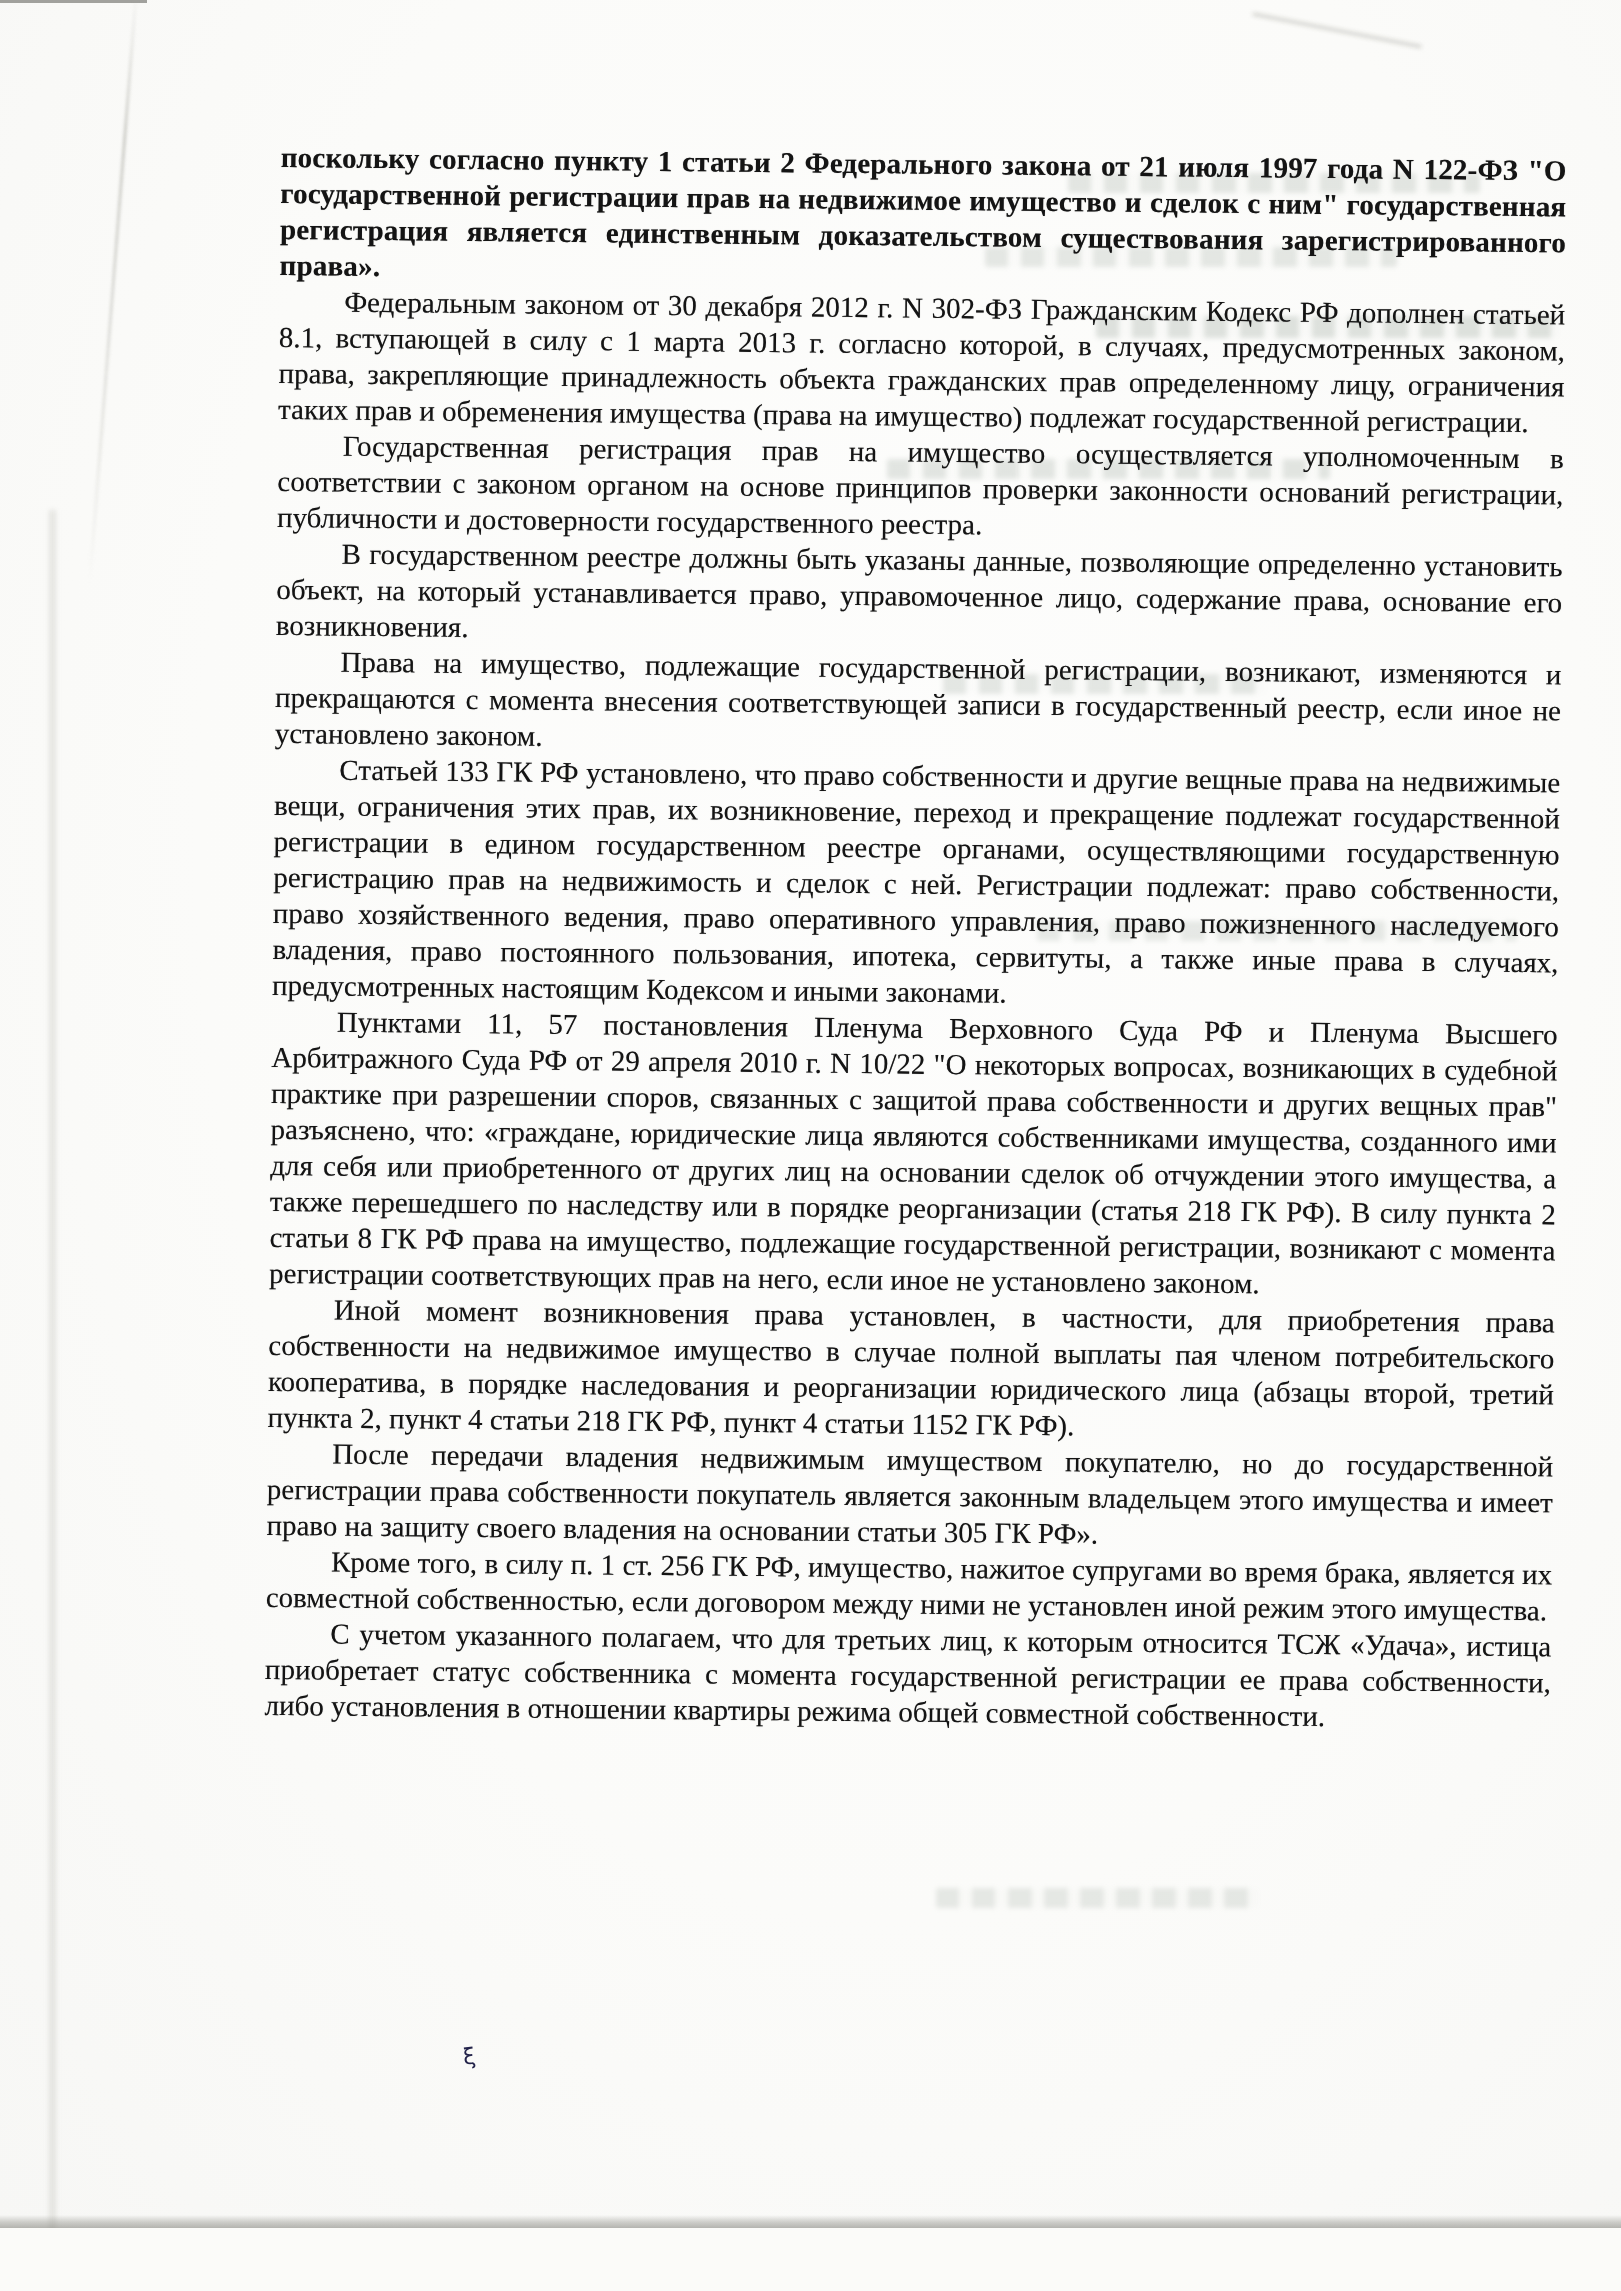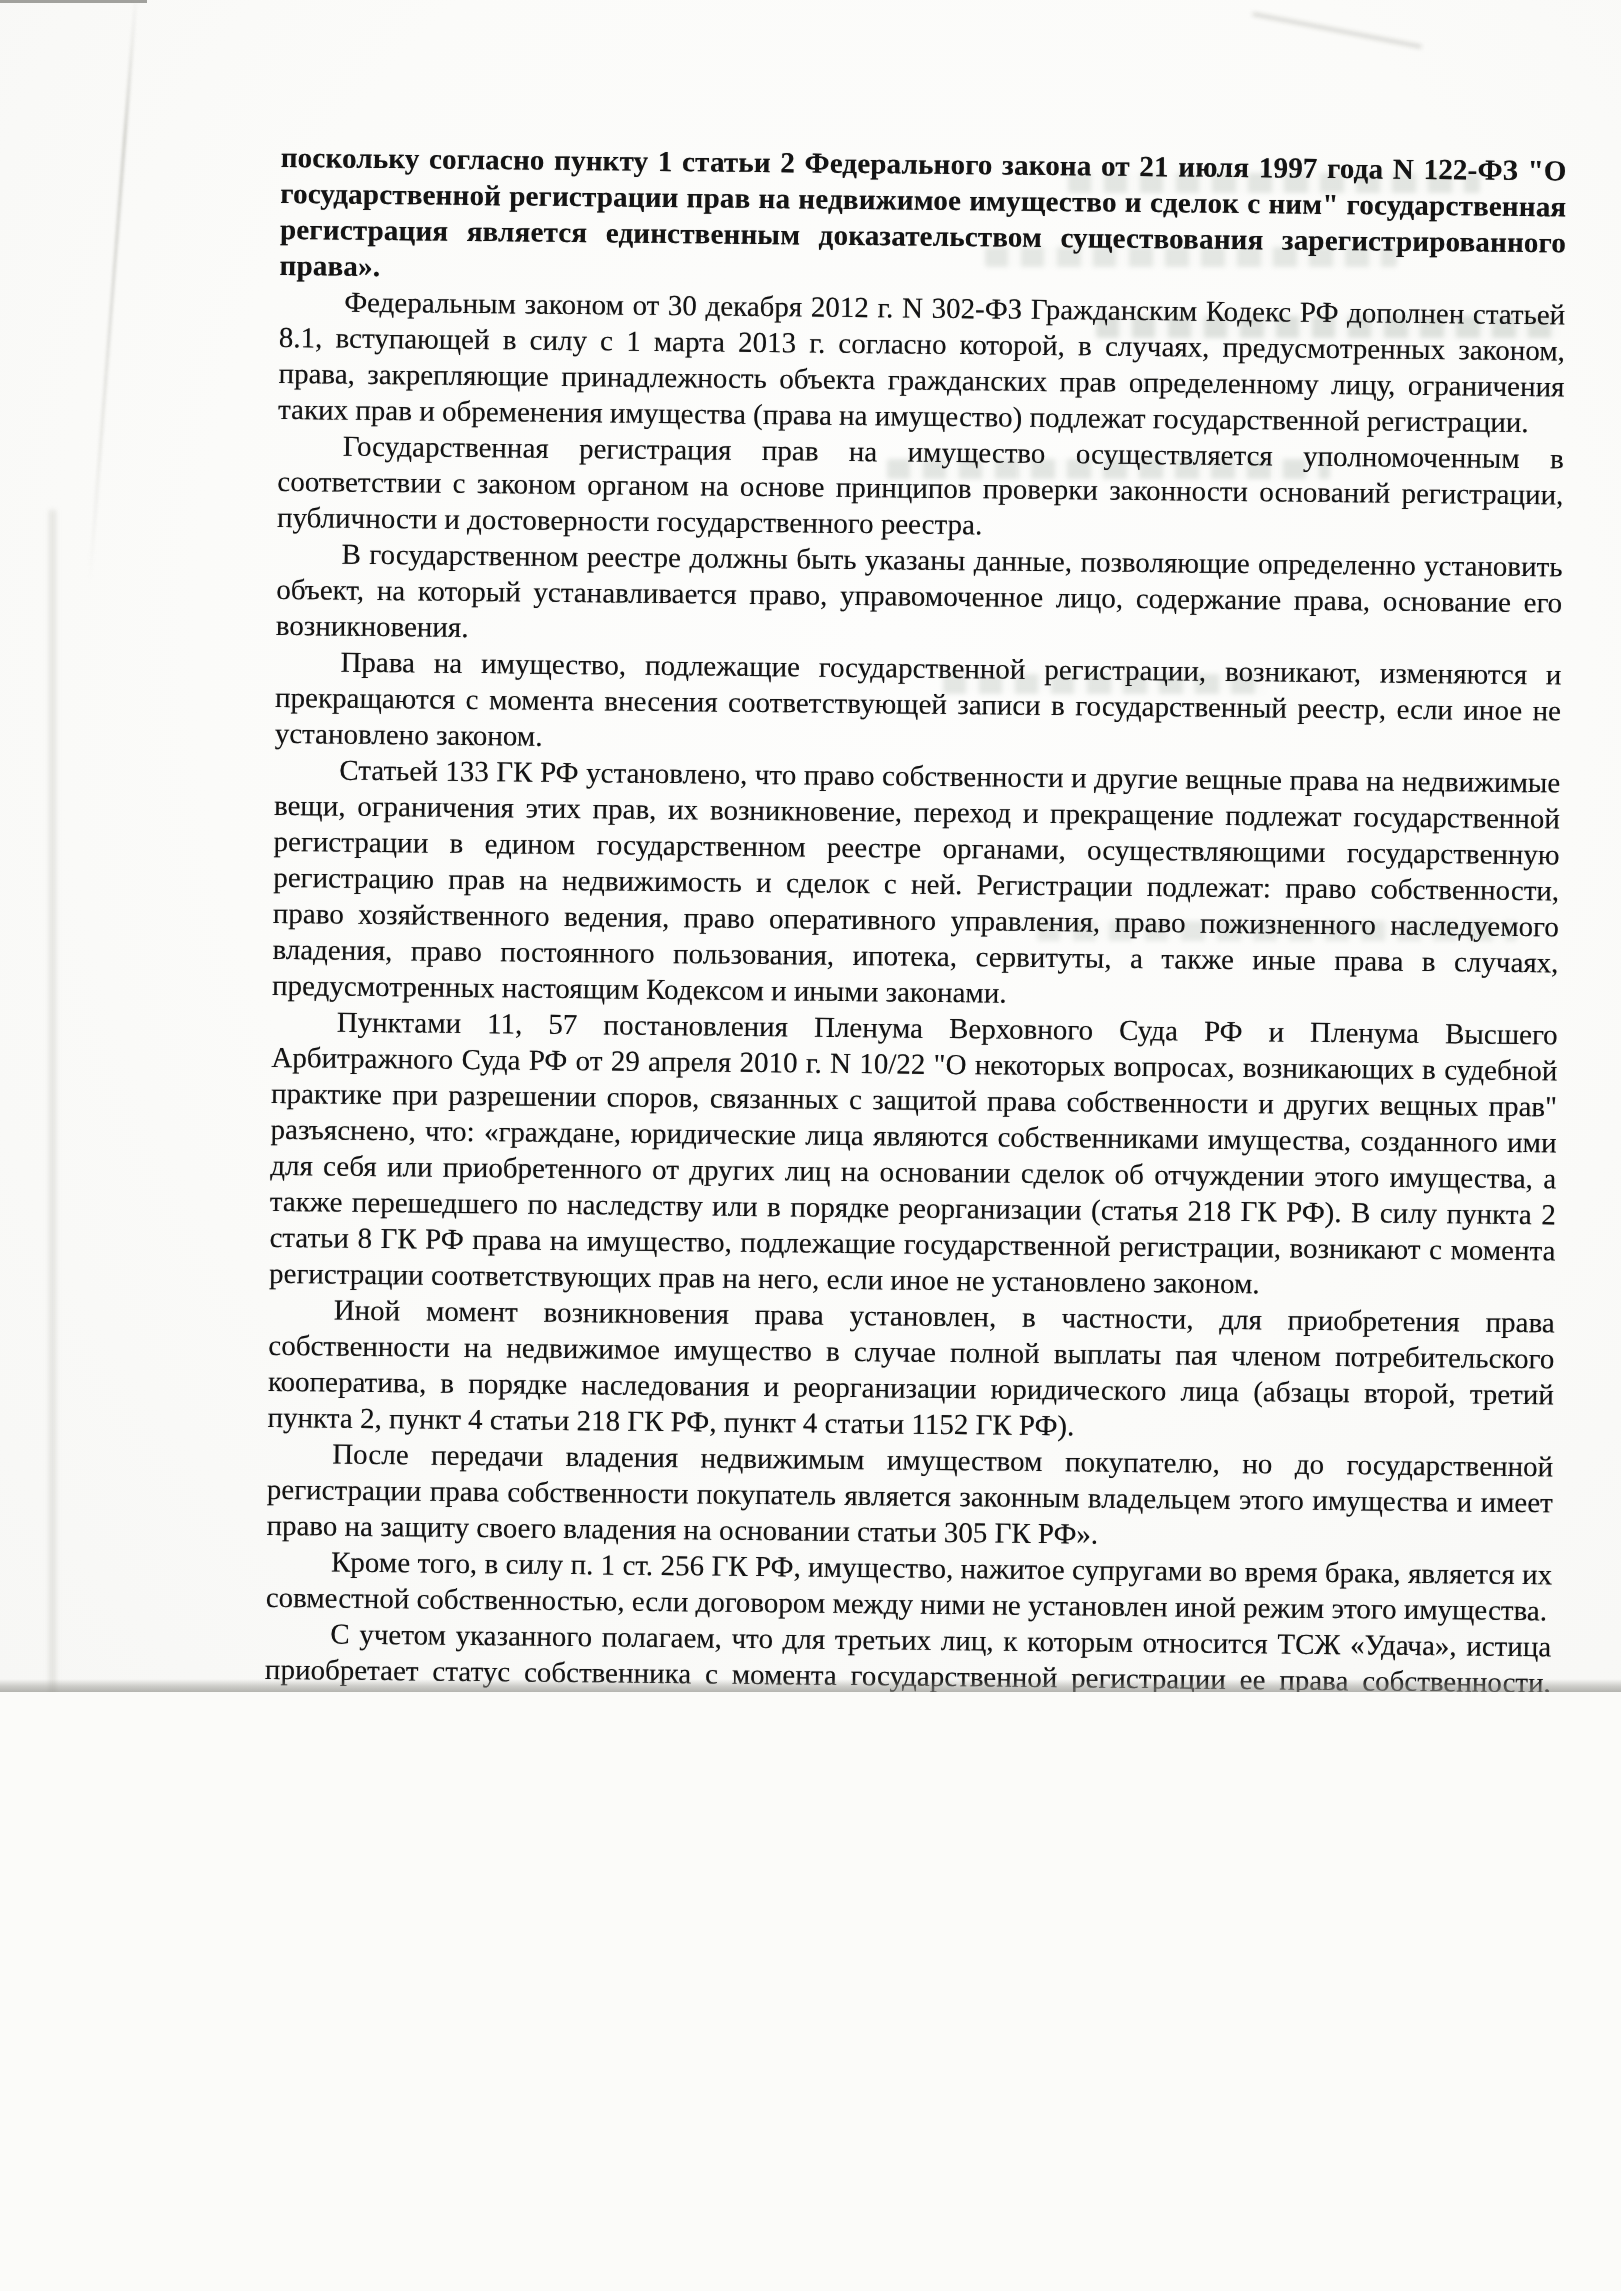--- a/index.html
+++ b/index.html
@@ -2,21 +2,21 @@
 <html><head>
 <meta charset="utf-8">
 <style>
   html,body{margin:0;padding:0;}
   body{
     width:1621px;height:2292px;overflow:hidden;
     font-family:"Liberation Serif", serif;
     background:#fbfbf9;
   }
   .page{
-    position:relative;width:1621px;height:1692px;overflow:hidden;
+    position:relative;width:1621px;height:2228px;overflow:hidden;
     background:radial-gradient(ellipse at 55% 38%, #fdfdfc 0%, #fbfbf9 55%, #f7f7f5 100%);
   }
   
   .textblock{
     position:absolute;left:281px;top:139px;width:1286px;
     transform:rotate(0.6deg);transform-origin:0 0;
     color:#141414;
     font-size:29px;line-height:36px;text-align:justify;
     text-shadow:0 0 0.7px rgba(25,25,25,0.55);
   }

